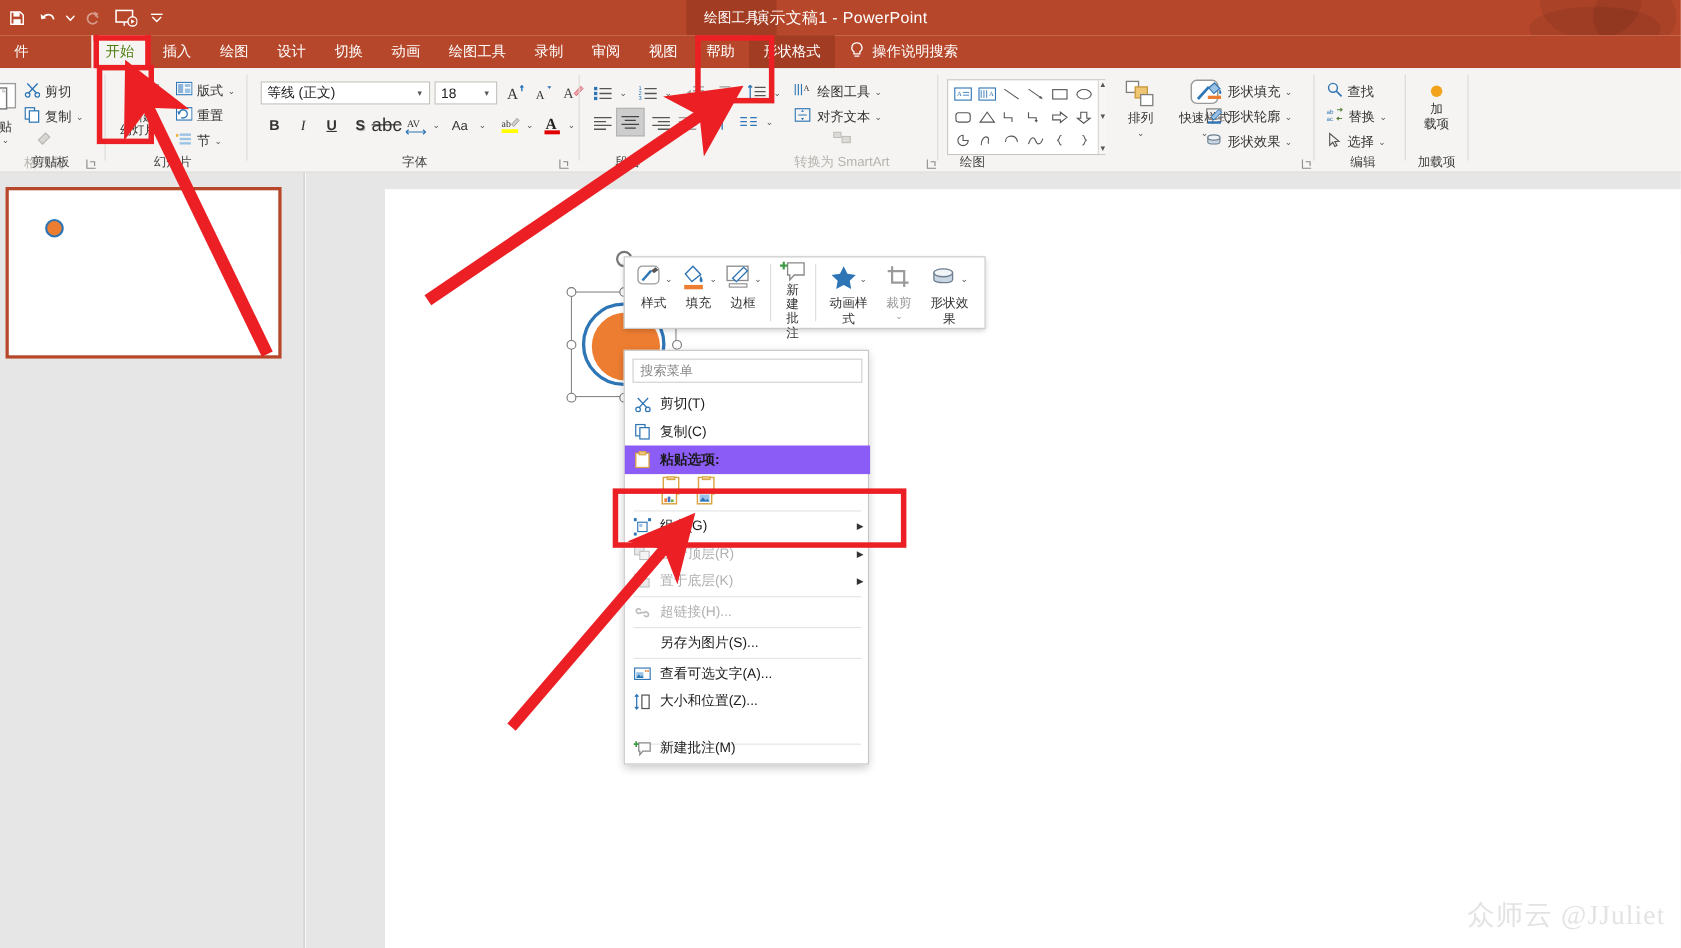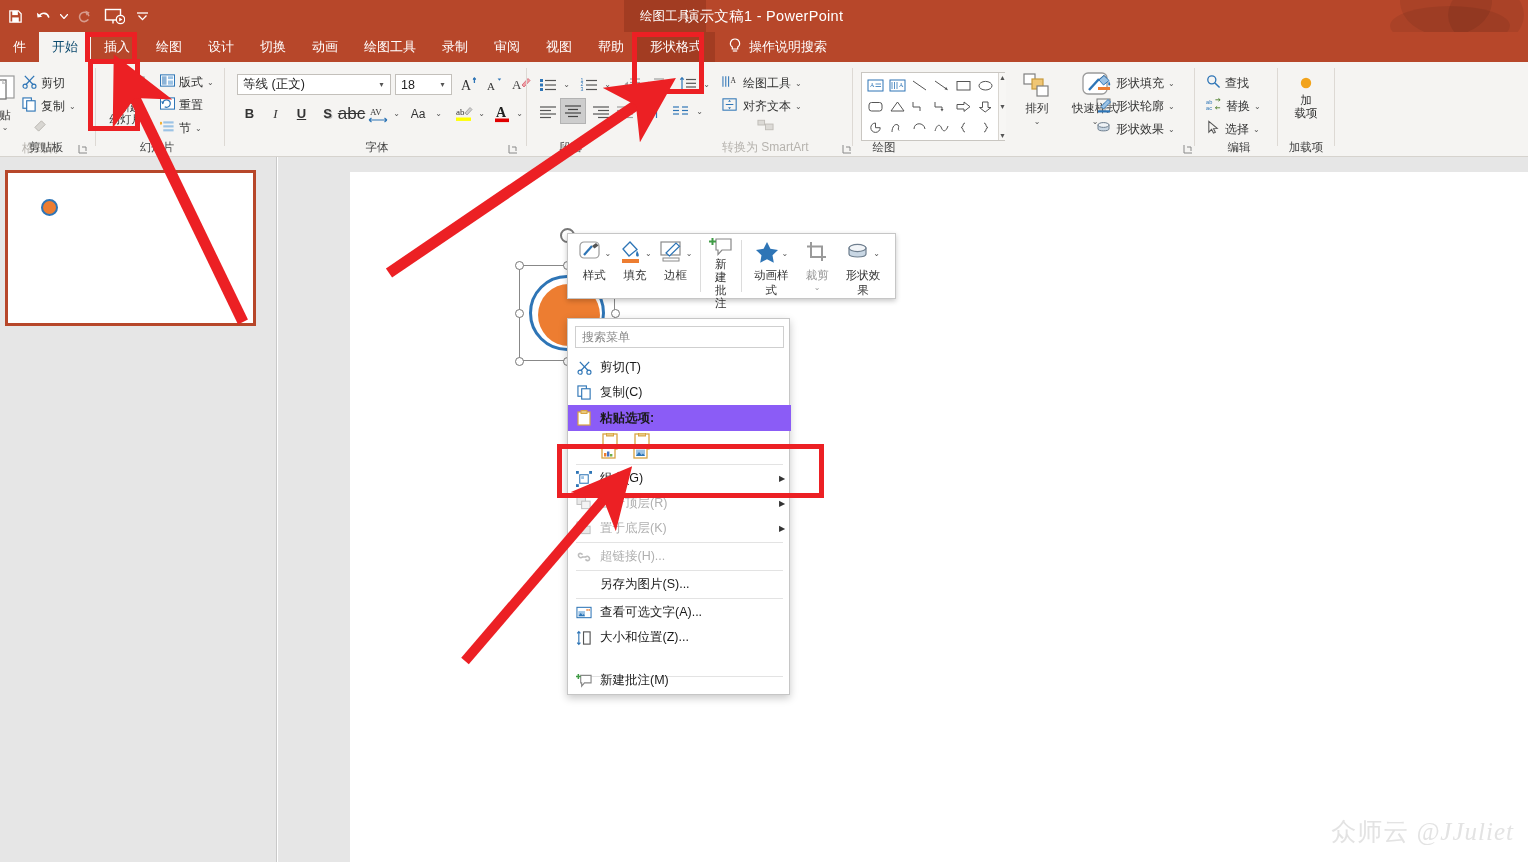--- a/index.html
+++ b/index.html
@@ -36,21 +36,21 @@
 
   
   .tabstrip{
     position:absolute; left:0; top:32px; width:1528px; height:30px;
     background:#b7472a; display:flex; align-items:stretch; font-size:13px;
   }
   .tab{
     display:flex; align-items:center; padding:0 13px; color:#ffffff;
     cursor:pointer; white-space:nowrap; height:30px;
   }
-  .tab.active{ background:#f5f4f2; color:#0c4a6e; }
+  .tab.active{ background:#f5f4f2; color:#4d7c0f;margin-left:44px; }
   .tab.shapefmt{ background:#a23c22; }
 
   
   .ribbon{
     position:absolute; left:0; top:62px; width:1528px; height:95px;
     background:#f5f4f2; border-bottom:1px solid #d6d3ce;
   }
   .rgroup{ position:absolute; top:0; height:95px; }
   .rgroup .glabel{
     position:absolute; bottom:2px; left:0; width:100%;
@@ -183,21 +183,21 @@
   .redbox{ position:absolute; border:5px solid #ec2024; }
   .anno-svg{ position:absolute; left:0; top:0; width:1528px; height:862px; pointer-events:none; }
 
   
   .wm{
     position:absolute; right:14px; bottom:14px;
     font-size:25px; color:#e3e3e3; letter-spacing:1px;
     font-family:"Liberation Serif","DejaVu Serif",serif;
   }
   .wm .cn{ font-family:"Liberation Sans","DejaVu Sans",sans-serif; }
-  .wm .en{ font-style:italic; }
+  .wm .en{ }
 </style>
 </head>
 <body>
 
 <div class="titlebar">
   <div class="bgblob" style="left:1400px;top:-34px;width:92px;height:70px;"></div>
   <div class="bgblob" style="left:1448px;top:-16px;width:76px;height:62px;"></div>
   <div class="bgblob" style="left:1390px;top:6px;width:120px;height:40px;"></div>
 
   <div class="qat">

